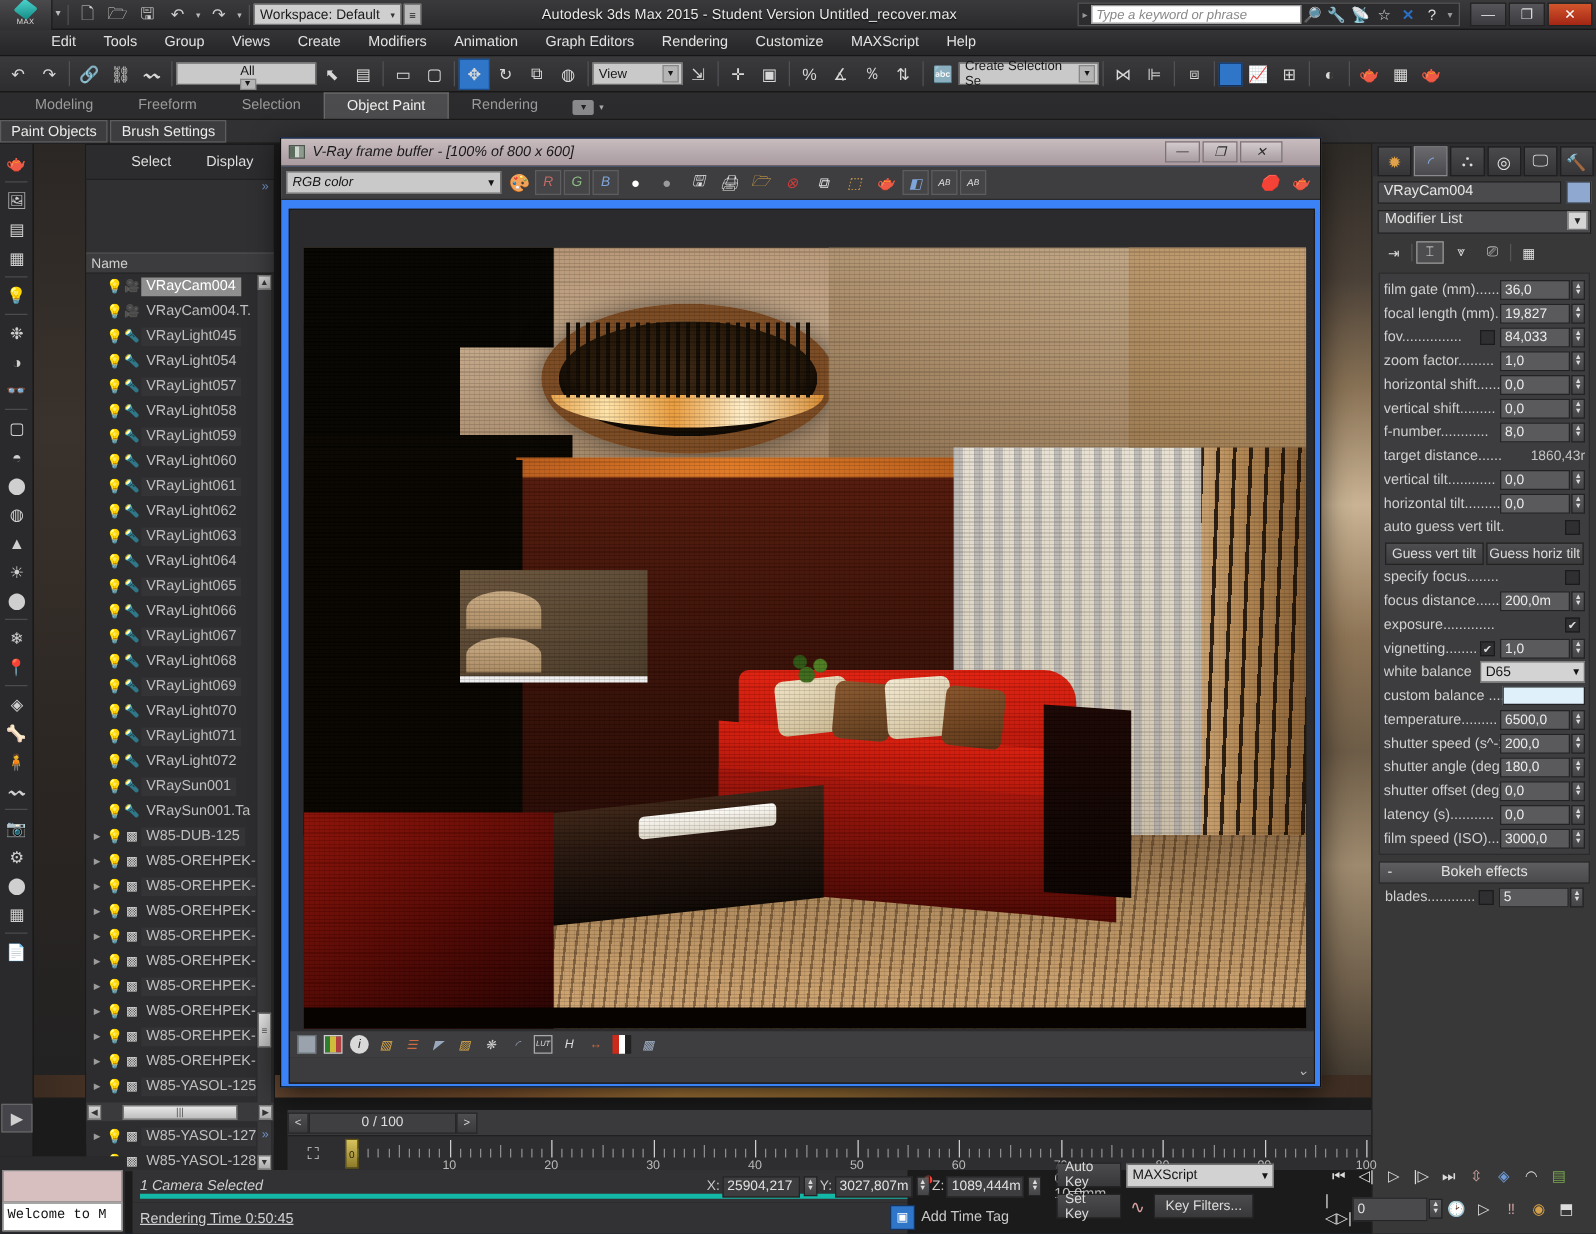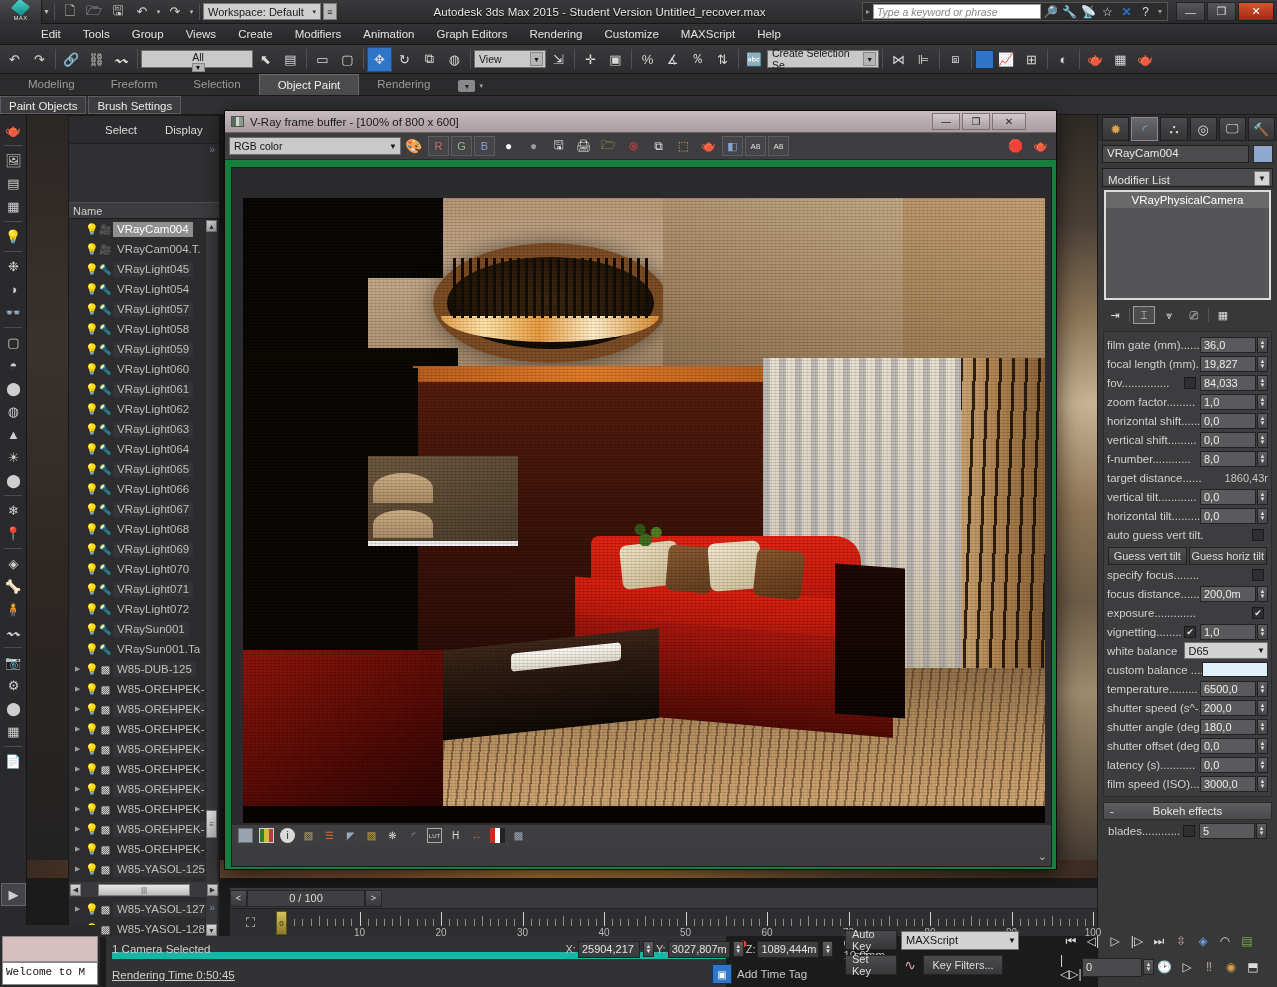--- a/index.html
+++ b/index.html
@@ -148,22 +148,23 @@
       #8d7456 52%,#6d5c47 64%,#9e8a6e 76%,#70604c 88%,#3b342c 100%);}
   #vp-bottom-strip{ left:27px; top:860px; width:1070px; height:18px;
     background:linear-gradient(90deg,#3a2a20 0%,#6a4a32 20%,#8a5a33 34%,#b8843f 48%,
       #a87a3a 60%,#6b4d34 76%,#3c2c22 100%);}
   #vp-left-strip{ left:27px; top:115px; width:42px; height:760px;
     background:linear-gradient(180deg,#2b2725,#3a322c 30%,#2a2522 70%,#222 100%);}
 
   
   #vfb{
     left:224px; top:110px; width:833px; height:760px;
-    background:#15803d; border:1px solid #0d0d0d;
+    background:#3b82f6; border:1px solid #0d0d0d;
     box-shadow:0 6px 22px rgba(0,0,0,.7);
+    font-style:italic;
   }
   #vfbtitle{
     height:22px;
     background:linear-gradient(#c8bcbf,#a99ba0);
     display:flex; align-items:center; padding-left:6px; position:relative;
     border-bottom:1px solid #6b6268;
   }
   #vfbtitle .ic{ width:13px;height:11px;
     background:linear-gradient(90deg,#5b6b5d 0 34%,#cfd8cf 34% 67%,#8d9a8e 67% 100%);
     border:1px solid #4d574f; margin-right:6px;}
@@ -205,21 +206,21 @@
   #cptabs{ height:26px; display:flex; background:#2e2e30; padding-left:4px; align-items:flex-end;}
   .cpt{ width:28px;height:24px; margin-right:2px; background:linear-gradient(#4a4a4c,#353537);
         border:1px solid #1f1f21; display:flex;align-items:center;justify-content:center;
         font-size:13px; color:#ddd;}
   .cpt.act{ background:linear-gradient(#6a6a6e,#4a4a4e); border-color:#8a8a8e;}
   #cpname{ display:flex; align-items:center; padding:4px 4px 2px 4px; gap:4px;}
   #cpname .nin{ flex:1; height:18px; background:#4b4b4d; border:1px solid #1f1f21;
     color:#e6e6e6; font-size:11.5px; padding:1px 4px;}
   #cpname .sw{ width:20px;height:18px; background:#8fa8cf; border:1px solid #2b2b2d;}
   #cpmodlist{ margin:3px 4px; height:19px; background:#4b4b4d; border:1px solid #1f1f21;
-    display:flex; align-items:flex-end; justify-content:space-between; padding:0 2px 0 5px;
+    display:flex; align-items:flex-start; justify-content:space-between; padding:0 2px 0 5px;
     font-size:11.5px; color:#e2e2e2;}
   #cpmodlist .arw{ width:16px;height:15px;background:#d5d5d5;border:1px solid #777;color:#222;
                    display:flex;align-items:center;justify-content:center;font-size:8px;}
   #cpstack{ margin:3px 6px; height:110px; background:#555557; border:2px solid #dcdcdc; }
   #cpstack .it{ height:16px; background:#696969; color:#fff; font-size:11.5px;
                 display:flex; align-items:center; justify-content:center;}
   #cpstackbtns{ display:flex; align-items:center; padding:3px 6px; gap:3px;}
   .sbb{ width:22px;height:18px; display:flex;align-items:center;justify-content:center;
         font-size:11px;color:#ddd; border:1px solid transparent;}
   .sbb.on{ border:1px solid #9a9a9a; background:#4d4d4f;}
@@ -265,22 +266,22 @@
   #keyico{ position:absolute; left:16px; top:6px; color:#cfcfcf; font-size:13px;}
 
   
   #mateditor{ left:0; top:925px; width:100px; height:62px; background:#2a2a2c;}
   #matswatch{ left:2px; top:936px; width:96px; height:26px; background:#d8bfbf; border:1px solid #8a8a8a;}
   #prompt{ left:2px; top:962px; width:96px; height:23px; background:#fff; color:#111;
            font-family:"Liberation Mono", monospace; font-size:11px; padding:3px 3px;
            border:1px solid #888; white-space:nowrap; overflow:hidden;}
   #statusline{ left:106px; top:936px; width:620px; height:26px; background:#323234;
                display:flex; align-items:center; padding-left:6px; }
-  #statusline .txt{ flex:1; color:#d0d0d0; font-size:11.5px; border-bottom:7px solid #14b8a6;
-                    height:20px; line-height:20px;}
+  #statusline .txt{ flex:1; color:#d0d0d0; font-size:11.5px; border-bottom:4px solid #14b8a6;
+                    height:20px; line-height:20px;font-style:italic;}
   #rendertime{ left:106px; top:962px; width:620px; height:25px; background:#323234;
                display:flex; align-items:center; padding-left:6px; color:#d0d0d0; font-size:11.5px;text-decoration:underline;}
   .stico{ width:22px;height:22px;display:flex;align-items:center;justify-content:center;font-size:13px;}
   #coords{ left:485px; top:936px; width:400px; height:26px; display:flex; align-items:center; gap:2px;}
   .cxyz{ display:flex; align-items:center; gap:2px;}
   .cxyz .k{ color:#c8c8c8; font-size:11px;}
   .cxyz .v{ width:62px;height:17px; background:#3d3d3f; border:1px solid #232325;
             color:#e2e2e2; font-size:11px; padding:0 3px; display:flex;align-items:center;}
   #gridinfo{ color:#bdbdbd; font-size:11.5px; margin-left:8px;}
   #addtimetag{ left:712px; top:962px; width:150px; height:24px; display:flex; align-items:center; gap:5px;}
@@ -878,23 +879,20 @@
   <div id="cpname">
     <div class="nin">VRayCam004</div>
     <div class="sw"></div>
   </div>
 
   <div id="cpmodlist">
     <span>Modifier List</span>
     <span class="arw">▼</span>
   </div>
 
-  <div id="cpstack">
-    <div class="it">VRayPhysicalCamera</div>
-  </div>
 
   <div id="cpstackbtns">
     <div class="sbb">⇥</div>
     <div class="sbsep"></div>
     <div class="sbb on">⌶</div>
     <div class="sbb">⩔</div>
     <div class="sbb">⎚</div>
     <div class="sbsep"></div>
     <div class="sbb">▦</div>
   </div>

